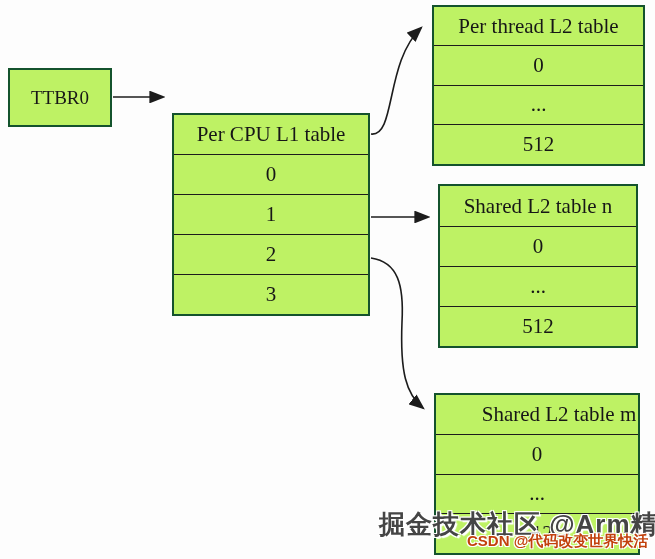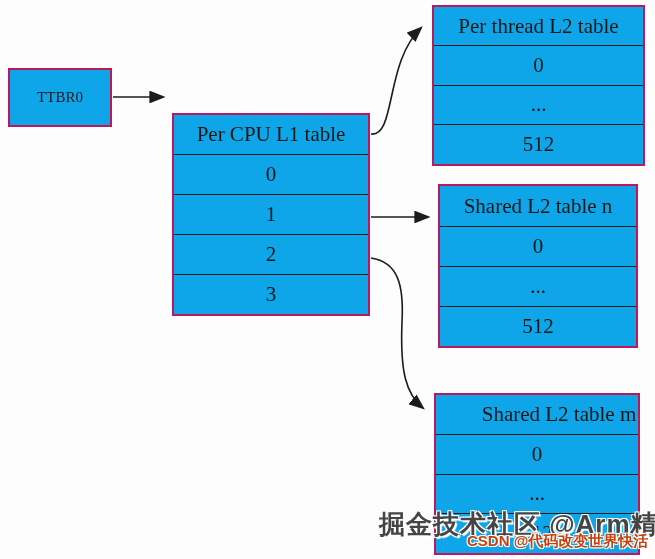--- a/index.html
+++ b/index.html
@@ -7,28 +7,28 @@
     position:relative;
     width:655px;height:559px;
     background:#fdfdfd;
     overflow:hidden;
     font-family:"Liberation Serif","DejaVu Serif",serif;
     color:#171717;
   }
   svg.arrow-layer{position:absolute;left:0;top:0;width:655px;height:559px;z-index:1;}
   .node{
     position:absolute;
-    background:#0ea5e9;
-    border:2px solid #be185d;
+    background:#bef264;
+    border:2px solid #14532d;
     box-sizing:border-box;
     z-index:2;
   }
   .simple-box{
     display:flex;align-items:center;justify-content:center;
-    font-size:15px;
+    font-size:19px;
   }
   .tbl{padding:0;}
   .tbl .hdr{
     display:flex;align-items:center;justify-content:center;
     font-size:21px;
     box-sizing:border-box;
   }
   .tbl .rows .row{
     display:flex;align-items:center;justify-content:center;
     font-size:21px;

